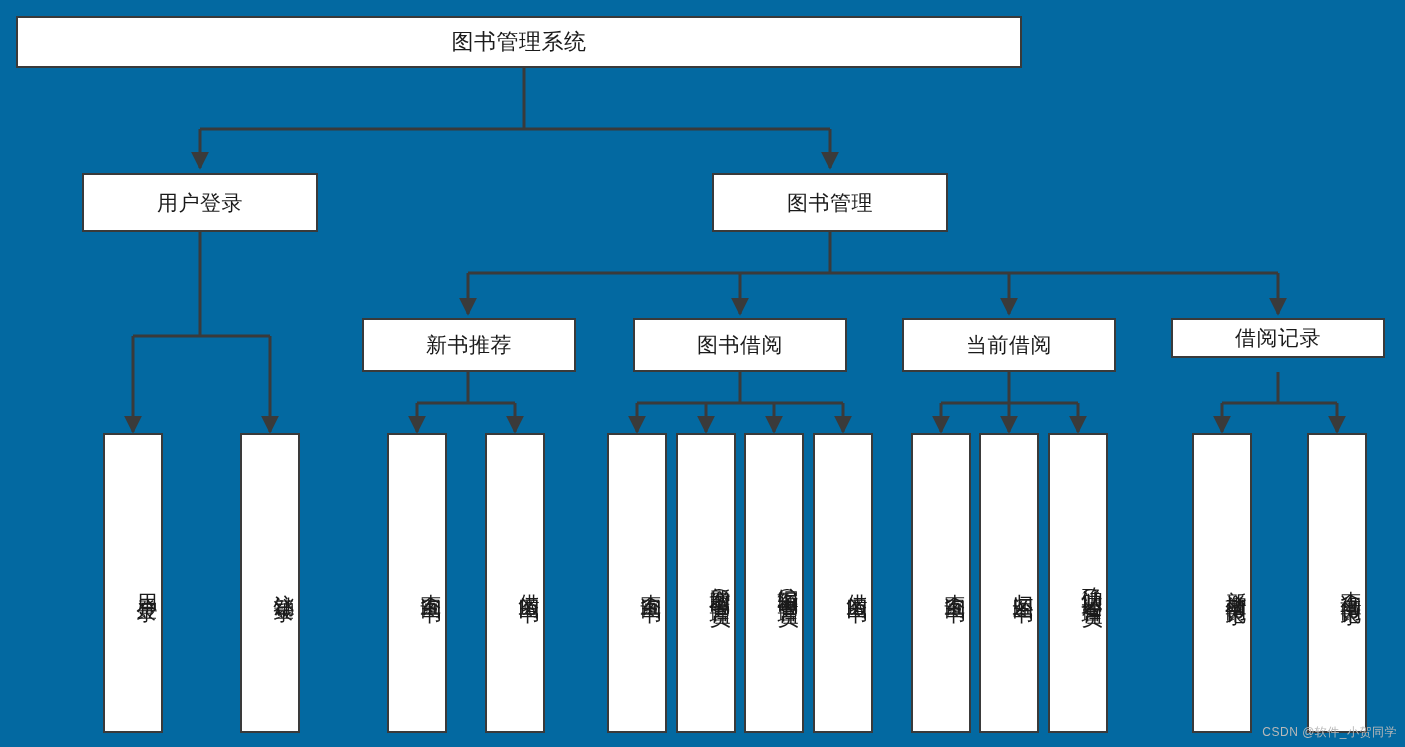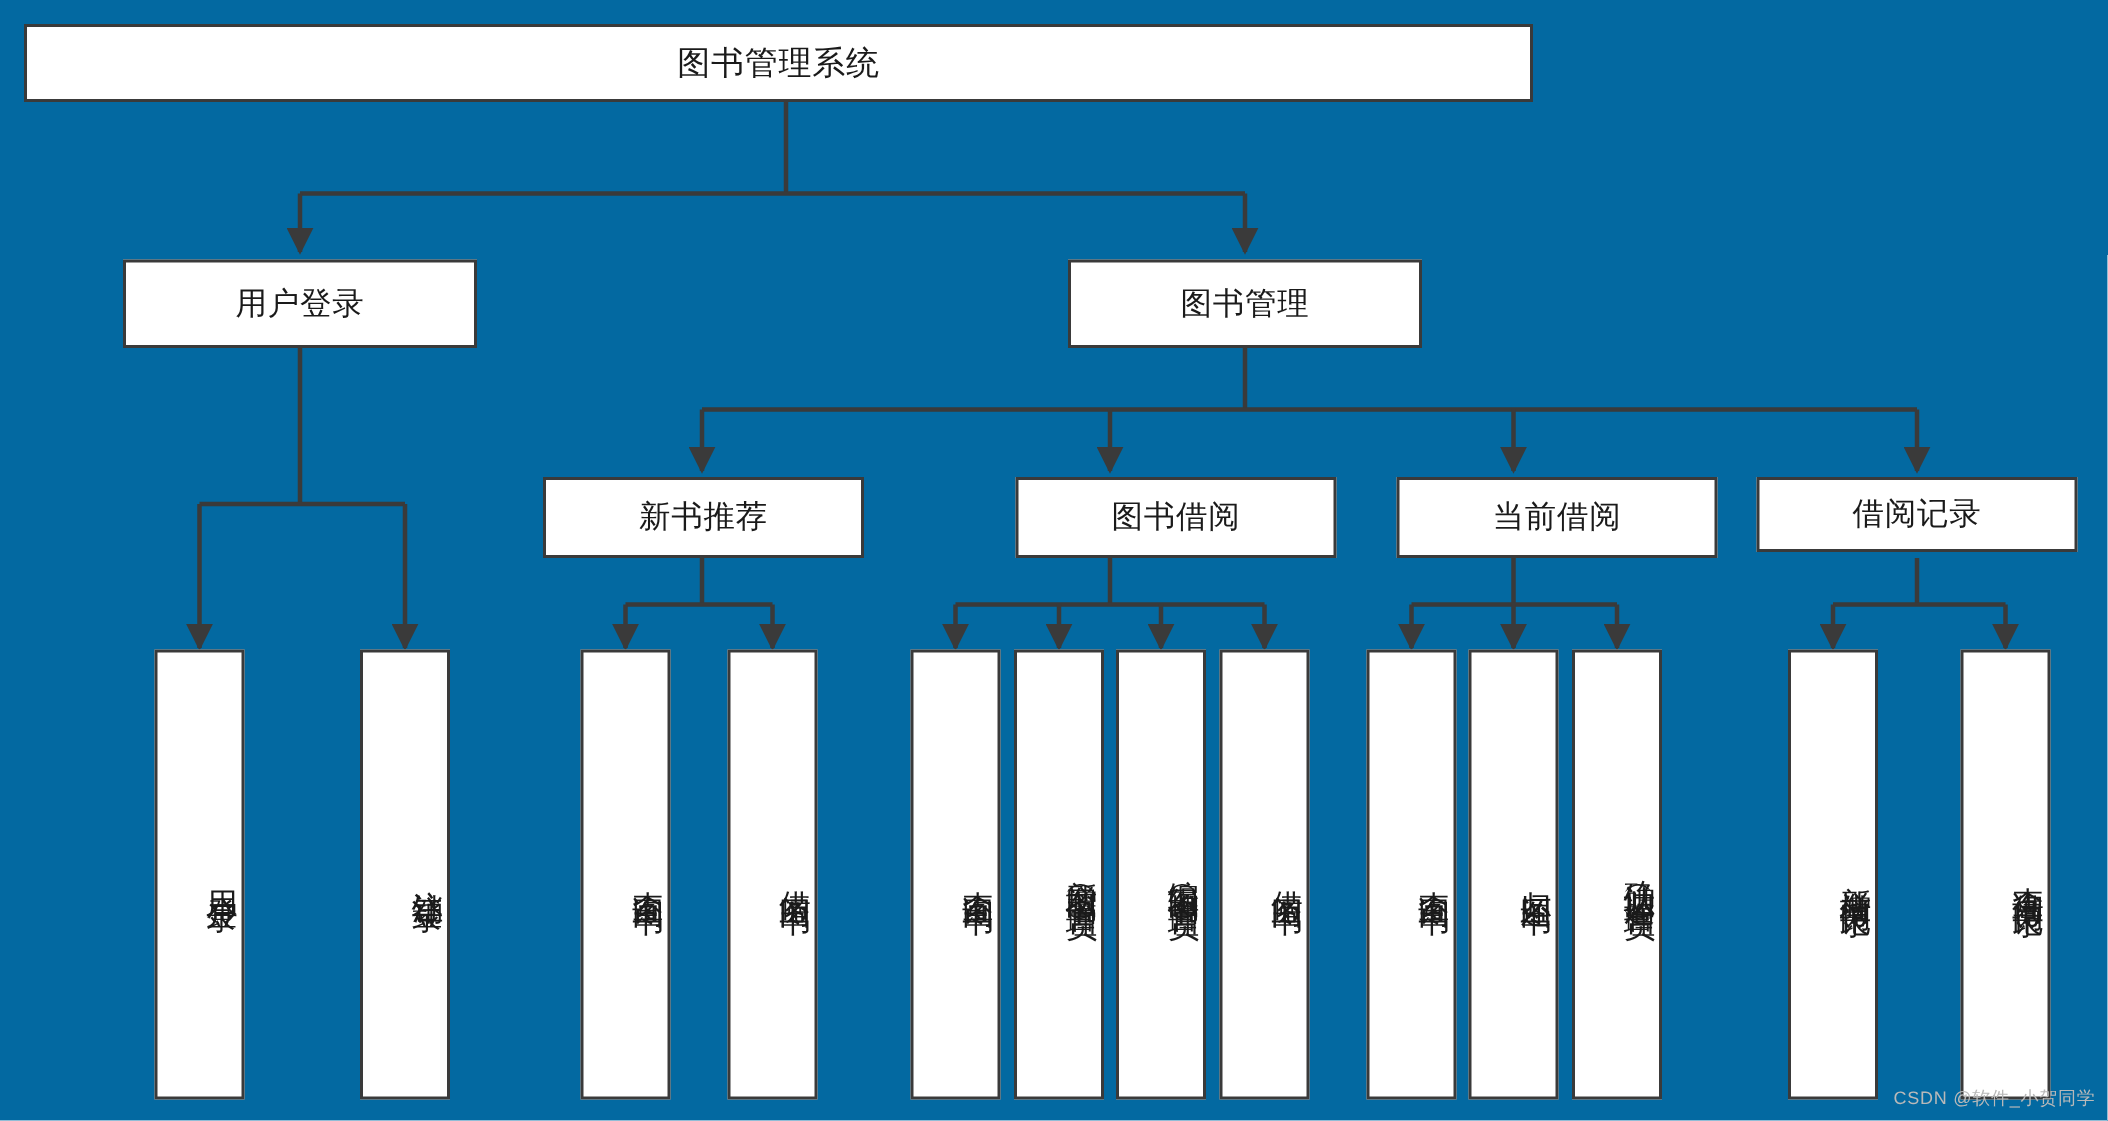--- a/index.html
+++ b/index.html
@@ -137,27 +137,27 @@
   <div class="node horiz" style="left:82px; top:173px; width:236px; height:59px;">
     <span>用户登录</span>
   </div>
   <div class="node horiz" style="left:362px; top:318px; width:214px; height:54px;">
     <span>新书推荐</span>
   </div>
 
   <div class="node horiz" style="left:712px; top:173px; width:236px; height:59px;">
     <span>图书管理</span>
   </div>
-  <div class="node horiz" style="left:633px; top:318px; width:214px; height:54px;margin-left:44px;">
+  <div class="node horiz" style="left:633px; top:318px; width:214px; height:54px;">
     <span>图书借阅</span>
   </div>
-  <div class="node horiz" style="left:902px; top:318px; width:214px; height:54px;margin-left:29px;">
+  <div class="node horiz" style="left:902px; top:318px; width:214px; height:54px;">
     <span>当前借阅</span>
   </div>
-  <div class="node horiz" style="left:1171px; top:318px; width:214px; height:50px;">
+  <div class="node horiz" style="left:1171px; top:318px; width:214px; height:40px;">
     <span>借阅记录</span>
   </div>
 
   <div class="node vert" style="left:103px; top:433px; width:60px; height:300px;">
     <span class="vtext">用户登录</span>
   </div>
   <div class="node vert" style="left:240px; top:433px; width:60px; height:300px;">
     <span class="vtext">注销登录</span>
   </div>
 

